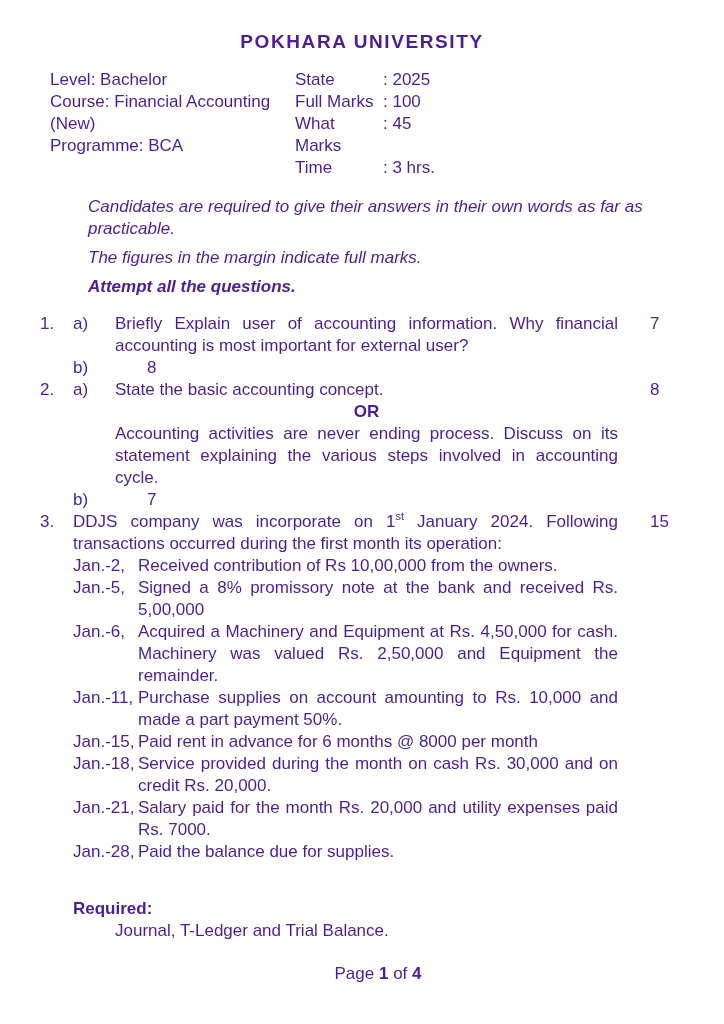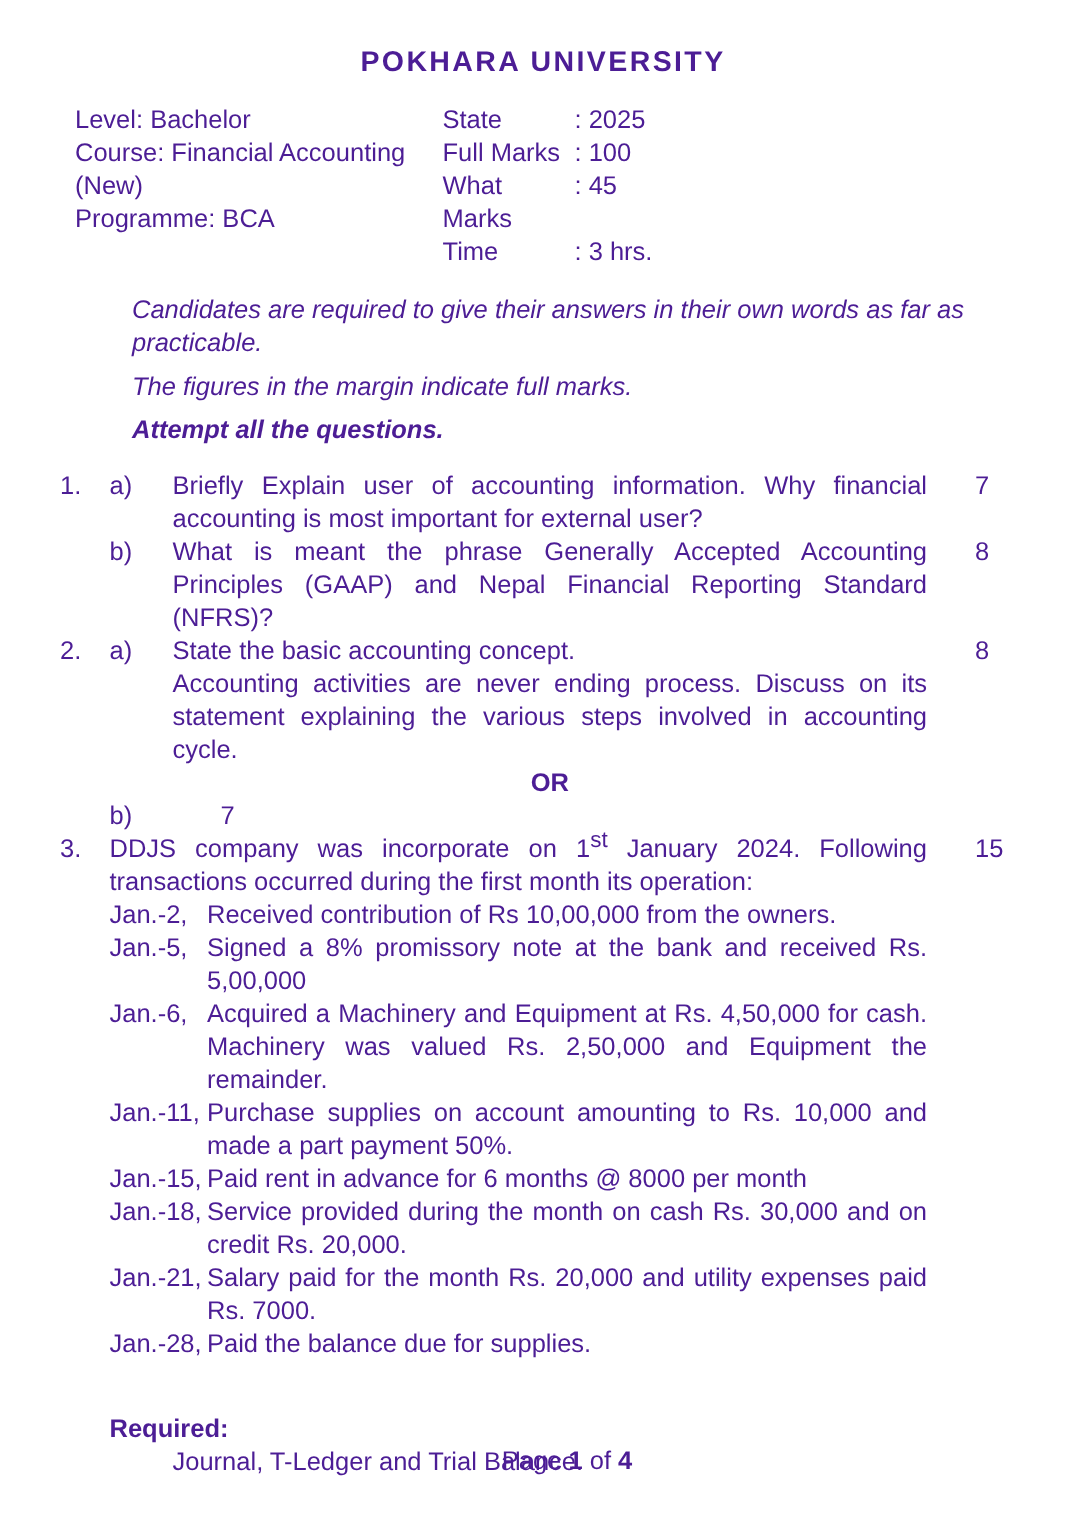--- a/index.html
+++ b/index.html
@@ -28,21 +28,21 @@
   
   .questions { margin:15px 40px 0 40px; }
   .qrow  { display:flex; align-items:flex-start; }
   .qnum  { width:33px; }
   .qlet  { width:42px; }
   .qtext { width:503px; text-align:justify; }
   .qtext.center { text-align:center; font-weight:bold; }
   .qmarks{ flex:1; padding-left:32px; }
   .qbody { width:545px; }
   .intro { text-align:justify; }
-  sup { font-size:15px; line-height:0; }
+  sup { font-size:11px; line-height:0; }
   .trow  { display:flex; align-items:flex-start; }
   .tdate { width:65px; white-space:nowrap; }
   .ttext { flex:1; text-align:justify; }
   .required { font-weight:bold;margin-top:35px; }
   .journal  { margin-left:42px; }
   
   .footer {
     position:absolute; left:16px; top:963px; width:100%; text-align:center;
   }
   .footer b { font-weight:bold; }
@@ -91,42 +91,41 @@
     <div class="qrow">
       <span class="qnum">1.</span>
       <span class="qlet">a)</span>
       <span class="qtext">Briefly Explain user of accounting information. Why financial accounting is most important for external user?</span>
       <span class="qmarks">7</span>
     </div>
 
     <div class="qrow">
       <span class="qnum"></span>
       <span class="qlet">b)</span>
-      <span class="qtext">What is meant the phrase Generally Accepted Accounting Principles (GAAP) and Nepal Financial Reporting Standard (NFRS)?</span>
       <span class="qmarks">8</span>
     </div>
 
     <div class="qrow">
       <span class="qnum">2.</span>
       <span class="qlet">a)</span>
       <span class="qtext">State the basic accounting concept.</span>
       <span class="qmarks">8</span>
     </div>
 
     <div class="qrow">
       <span class="qnum"></span>
       <span class="qlet"></span>
-      <span class="qtext">Accounting activities are never ending process. Discuss on its statement explaining the various steps involved in accounting cycle.</span>
+      <span class="qtext center">OR</span>
       <span class="qmarks"></span>
     </div>
 
     <div class="qrow">
       <span class="qnum"></span>
       <span class="qlet"></span>
-      <span class="qtext center">OR</span>
+      <span class="qtext">Accounting activities are never ending process. Discuss on its statement explaining the various steps involved in accounting cycle.</span>
       <span class="qmarks"></span>
     </div>
 
     <div class="qrow">
       <span class="qnum"></span>
       <span class="qlet">b)</span>
       <span class="qmarks">7</span>
     </div>
 
     <div class="qrow">

